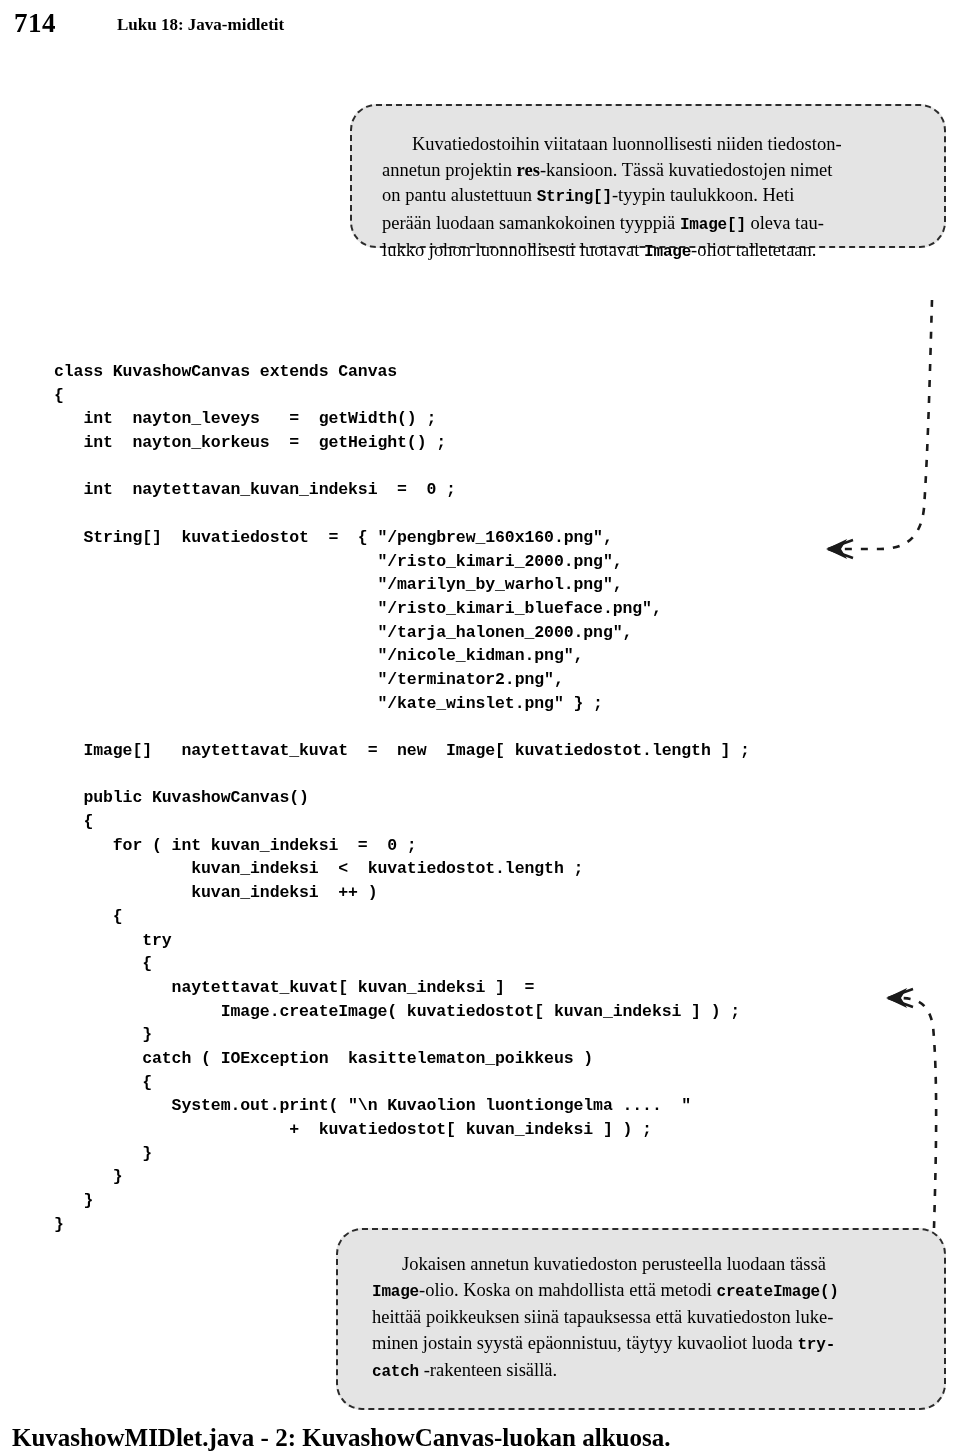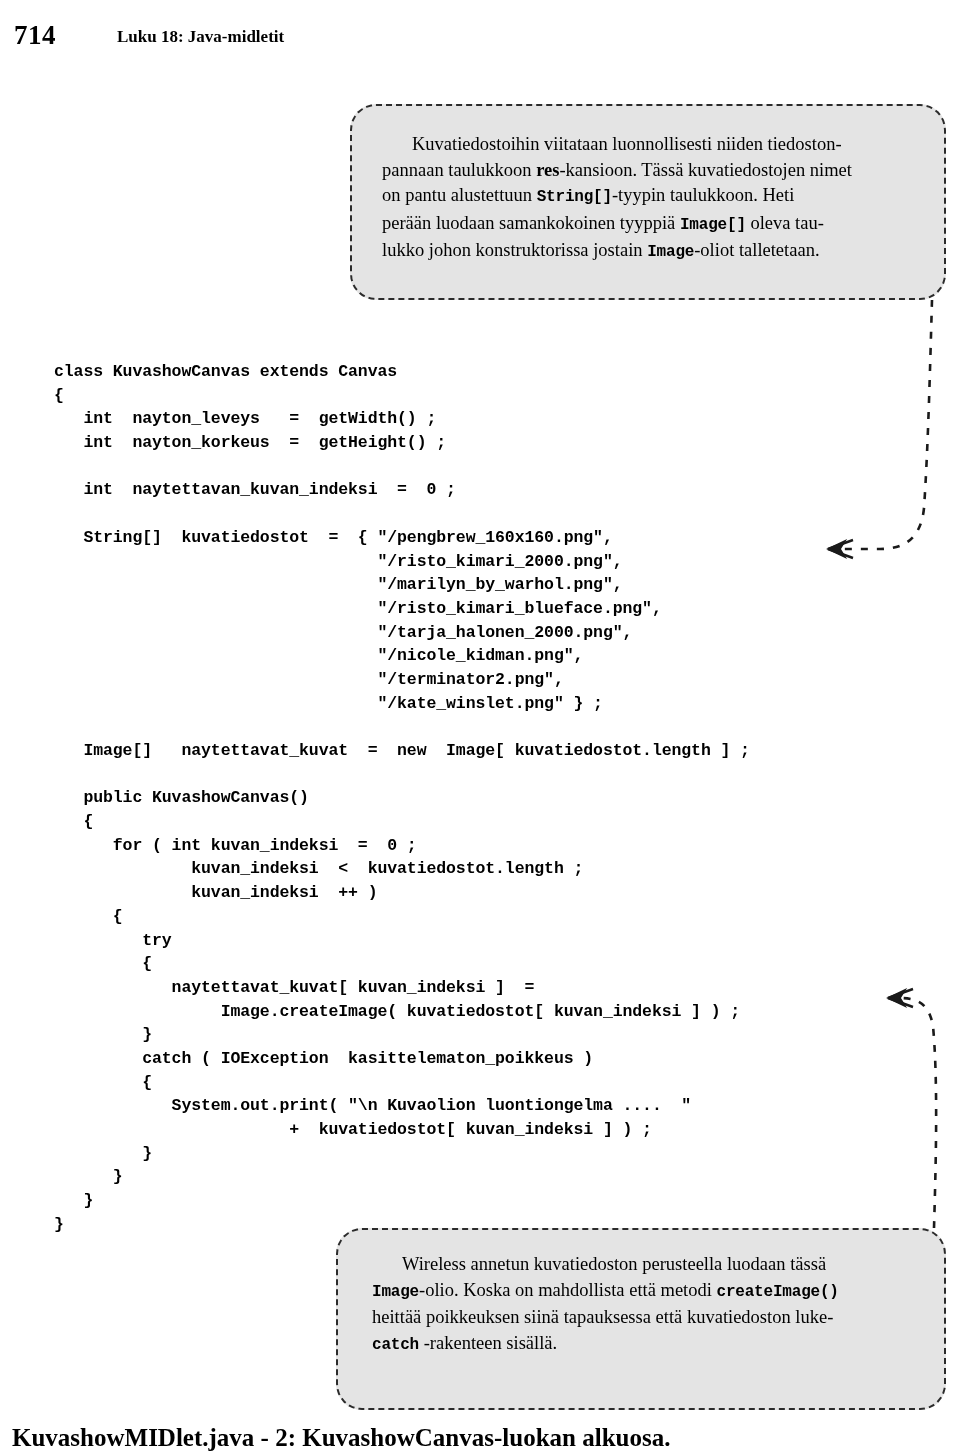--- a/index.html
+++ b/index.html
@@ -13,21 +13,21 @@
     position: relative;
     overflow: hidden;
     font-family: "Liberation Serif", "DejaVu Serif", serif;
     color: #000000;
   }
 
   
   #page-header {
     position: absolute;
     left: 0;
-    top: 20px;
+    top: 8px;
     width: 765px;
     height: 40px;
   }
   #page-number {
     position: absolute;
     left: 14px;
     top: 0;
     font-family: "Liberation Serif", "DejaVu Serif", serif;
     font-weight: bold;
     font-size: 27px;
@@ -68,21 +68,21 @@
   }
   b.serif-bold {
     font-family: "Liberation Serif", "DejaVu Serif", serif;
     font-weight: bold;
   }
 
   #callout-top {
     left: 350px;
     top: 104px;
     width: 596px;
-    height: 196px;
+    height: 144px;
     padding: 26px 15px 0 30px;
   }
   #callout-bottom {
     left: 336px;
     top: 1228px;
     width: 610px;
     height: 182px;
     padding: 22px 24px 0 34px;
   }
 
@@ -127,32 +127,33 @@
 </head>
 <body>
 
 <div id="page-header">
   <span id="page-number">714</span>
   <span id="chapter-title">Luku 18: Java-midletit</span>
 </div>
 
 <div id="callout-top" class="callout">
   <p class="first-line"><span>Kuvatiedostoihin viitataan luonnollisesti niiden tiedoston-</span></p>
-  <p><span>pannaan taulukkoon </span><b class="serif-bold">res</b><span>-kansioon. Tässä kuvatiedostojen nimet</span></p>
+  <p><span>annetun projektin </span><b class="serif-bold">res</b><span>-kansioon. Tässä kuvatiedostojen nimet</span></p>
   <p><span>on pantu alustettuun </span><code>String[]</code><span>-tyypin taulukkoon. Heti</span></p>
   <p><span>perään luodaan samankokoinen tyyppiä </span><code>Image[]</code><span> oleva tau-</span></p>
-  <p><span>lukko johon konstruktorissa jostain </span><code>Image</code><span>-oliot talletetaan.</span></p>
+  <p><span>lukko johon luonnollisesti luotavat </span><code>Image</code><span>-oliot talletetaan.</span></p>
 </div>
 
 <div id="code-listing"><div class="line">class KuvashowCanvas extends Canvas</div><div class="line">{</div><div class="line">   int  nayton_leveys   =  getWidth() ;</div><div class="line">   int  nayton_korkeus  =  getHeight() ;</div><div class="line">&nbsp;</div><div class="line">   int  naytettavan_kuvan_indeksi  =  0 ;</div><div class="line">&nbsp;</div><div class="line">   String[]  kuvatiedostot  =  { "/pengbrew_160x160.png",</div><div class="line">                                 "/risto_kimari_2000.png",</div><div class="line">                                 "/marilyn_by_warhol.png",</div><div class="line">                                 "/risto_kimari_blueface.png",</div><div class="line">                                 "/tarja_halonen_2000.png",</div><div class="line">                                 "/nicole_kidman.png",</div><div class="line">                                 "/terminator2.png",</div><div class="line">                                 "/kate_winslet.png" } ;</div><div class="line">&nbsp;</div><div class="line">   Image[]   naytettavat_kuvat  =  new  Image[ kuvatiedostot.length ] ;</div><div class="line">&nbsp;</div><div class="line">   public KuvashowCanvas()</div><div class="line">   {</div><div class="line">      for ( int kuvan_indeksi  =  0 ;</div><div class="line">              kuvan_indeksi  &lt;  kuvatiedostot.length ;</div><div class="line">              kuvan_indeksi  ++ )</div><div class="line">      {</div><div class="line">         try</div><div class="line">         {</div><div class="line">            naytettavat_kuvat[ kuvan_indeksi ]  =</div><div class="line">                 Image.createImage( kuvatiedostot[ kuvan_indeksi ] ) ;</div><div class="line">         }</div><div class="line">         catch ( IOException  kasittelematon_poikkeus )</div><div class="line">         {</div><div class="line">            System.out.print( "\n Kuvaolion luontiongelma ....  "</div><div class="line">                        +  kuvatiedostot[ kuvan_indeksi ] ) ;</div><div class="line">         }</div><div class="line">      }</div><div class="line">   }</div><div class="line">}</div></div>
 
 <div id="callout-bottom" class="callout">
-  <p class="first-line"><span>Wireless annetun kuvatiedoston perusteella luodaan tässä</span></p>
+  <p class="first-line"><span>Jokaisen annetun kuvatiedoston perusteella luodaan tässä</span></p>
   <p><code>Image</code><span>-olio. Koska on mahdollista että metodi </span><code>createImage()</code></p>
   <p><span>heittää poikkeuksen siinä tapauksessa että kuvatiedoston luke-</span></p>
+  <p><span>minen jostain syystä epäonnistuu, täytyy kuvaoliot luoda </span><code>try-</code></p>
   <p><code>catch</code><span> -rakenteen sisällä.</span></p>
 </div>
 
 <svg id="connectors" viewBox="0 0 960 1454">
 
   <path d="M 932 300 C 930 370, 928 450, 924 508 C 921 538, 905 549, 880 549 L 838 549" fill="none" stroke="#1a1a1a" stroke-width="2.6" stroke-dasharray="7 9" stroke-linecap="butt"></path>
   <path d="M 828 549 L 845 541 L 840 549 L 845 557 Z" fill="#1a1a1a" stroke="#1a1a1a" stroke-width="1.6" stroke-linejoin="miter"></path>
   <path d="M 828 549 L 853 540" fill="none" stroke="#1a1a1a" stroke-width="2.4"></path>
   <path d="M 828 549 L 853 558" fill="none" stroke="#1a1a1a" stroke-width="2.4"></path>
 

